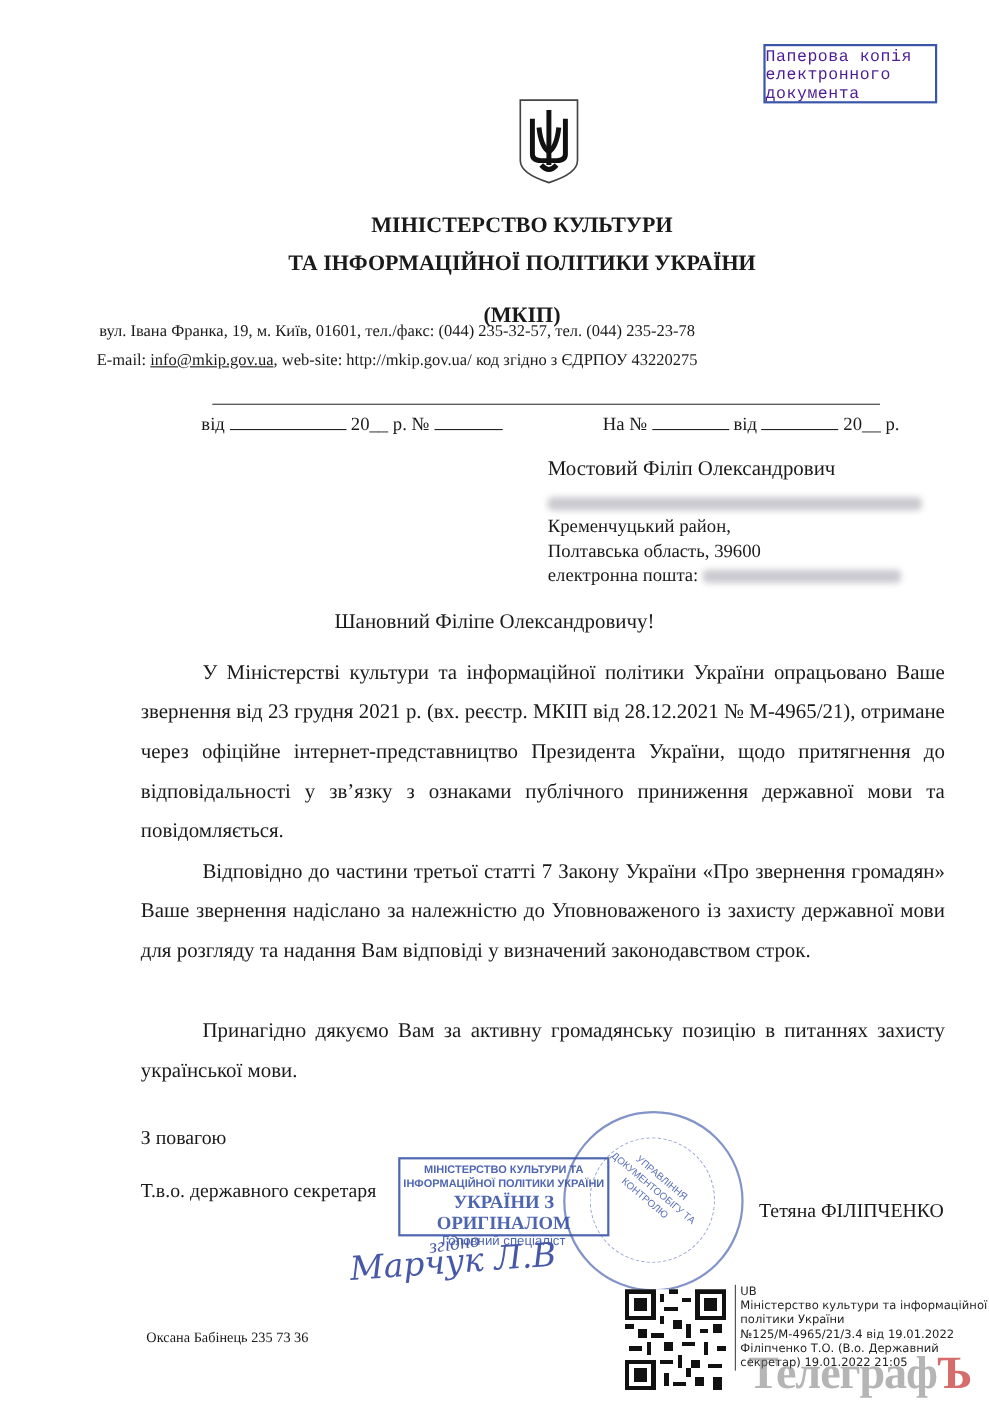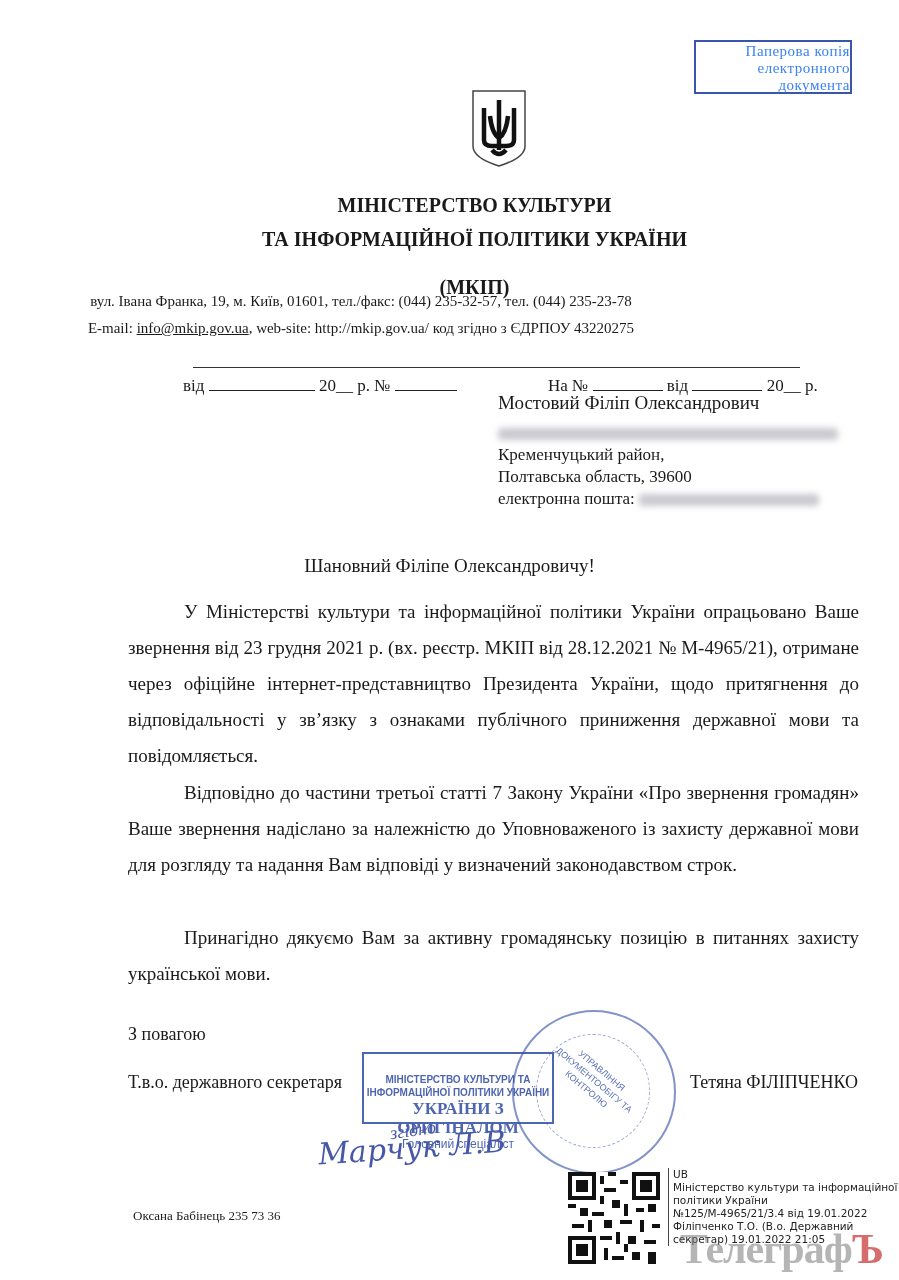--- a/index.html
+++ b/index.html
@@ -1,37 +1,37 @@
 <!DOCTYPE html>
 <html><head>
 <meta charset="utf-8">
 <style>
   html, body { margin: 0; padding: 0; background: #ffffff; }
   body { width: 899px; height: 1280px; position: relative; overflow: hidden;
          font-family: "Liberation Serif", "DejaVu Serif", serif; color: #1a1a1a; }
   .abs { position: absolute; }
   .stamp-paper { left: 694px; top: 40px; width: 158px; height: 54px; border: 2px solid #3b55a8;
-                 color: #3b82f6; font-family: Liberation Serif, serif; font-size: 15px;
-                 line-height: 17px; text-align: right; padding-top: 1px; box-sizing: border-box; letter-spacing: 0.5px; }
+                 color: #4c1d95; font-family: Liberation Mono, monospace; font-size: 15px;
+                 line-height: 17px; text-align: left; padding-top: 1px; box-sizing: border-box; letter-spacing: 0.5px; }
   .emblem { left: 470px; top: 88px; width: 58px; height: 80px; }
   .title { left: 0; width: 899px; text-align: center; font-weight: bold; font-size: 20px; padding-left: 25px; }
   .contact { left: 0; width: 722px; text-align: center; font-size: 15px; }
   .contact a { color: #1a1a1a; text-decoration: underline; text-align: right; }
   .rule { left: 193px; top: 367px; width: 607px; height: 1px; background: #333; }
   .refrow { top: 376px; font-size: 17px; white-space: nowrap; }
   .blank { display: inline-block; border-bottom: 1px solid #222; height: 14px; vertical-align: baseline; }
-  .addressee { left: 498px; top: 392px; font-size: 17px; line-height: 22px; }
+  .addressee { left: 498px; top: 416px; font-size: 17px; line-height: 22px; }
   .addressee .name { font-size: 19px; margin-bottom: 8px; }
   .blur { display: inline-block; height: 12px; background: #c9c9cf; filter: blur(3px); border-radius: 4px; vertical-align: middle; }
   .greeting { left: 0; width: 899px; top: 555px; text-align: center; font-size: 19px; }
   .para { left: 128px; width: 731px; font-size: 19px; line-height: 36px; text-align: justify; text-indent: 56px; }
   .sig-left { left: 128px; font-size: 18px; }
-  .sig-right { left: 690px; font-size: 18px; }
+  .sig-right { left: 690px; font-size: 18px; margin-top: 18px; }
   .copy-stamp { left: 362px; top: 1052px; width: 192px; height: 72px; border: 2px solid #3b55a8; color: #3b55a8;
-                font-family: "Liberation Sans", sans-serif; text-align: center; box-sizing: border-box; padding-top: 19px; opacity: 0.9; }
+                font-family: "Liberation Sans", sans-serif; text-align: center; box-sizing: border-box; padding-top: 3px; opacity: 0.9; }
   .copy-stamp .l1 { font-size: 10px; font-weight: bold; line-height: 13px; }
   .copy-stamp .l3 { font-size: 17px; font-weight: bold; line-height: 19px; font-family: "Liberation Serif", serif; }
   .copy-stamp .l4 { font-size: 12px; line-height: 14px; }
   .round-stamp { left: 512px; top: 1010px; width: 160px; height: 160px; border-radius: 50%;
                  border: 2px solid rgba(59,85,168,0.75); opacity: 0.85; }
   .round-stamp .inner { position: absolute; left: 22px; top: 22px; width: 112px; height: 112px; border-radius: 50%; border: 1px dashed rgba(59,85,168,0.6); }
   .round-stamp .center { position: absolute; left: 32px; top: 50px; width: 96px; text-align: center; color: #3b55a8;
                           font-family: "Liberation Sans", sans-serif; font-size: 9px; line-height: 12px; transform: rotate(40deg); }
   .signature { left: 318px; top: 1130px; font-family: "DejaVu Serif", serif; font-style: italic; font-size: 30px; color: #4858a8; transform: rotate(-4deg); }
   .signature-sm { left: 390px; top: 1120px; font-style: italic; font-size: 18px; color: #4858a8; transform: rotate(-8deg); }

